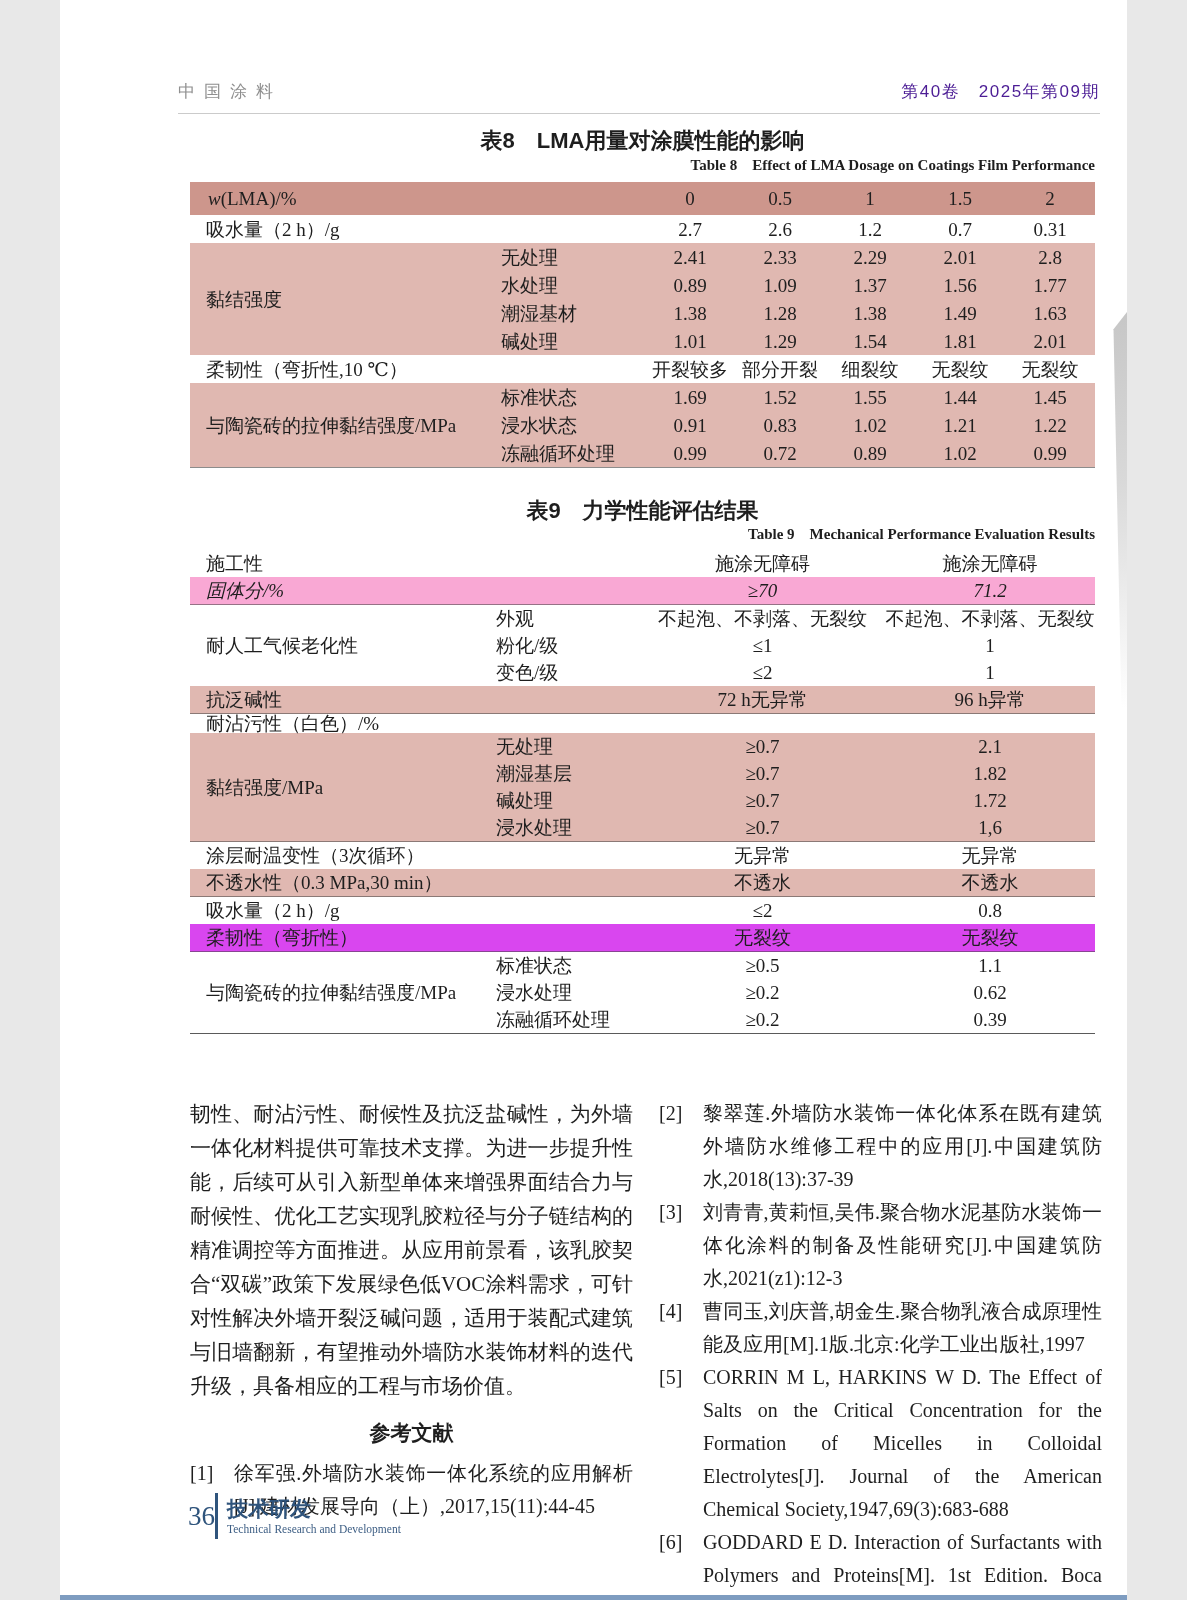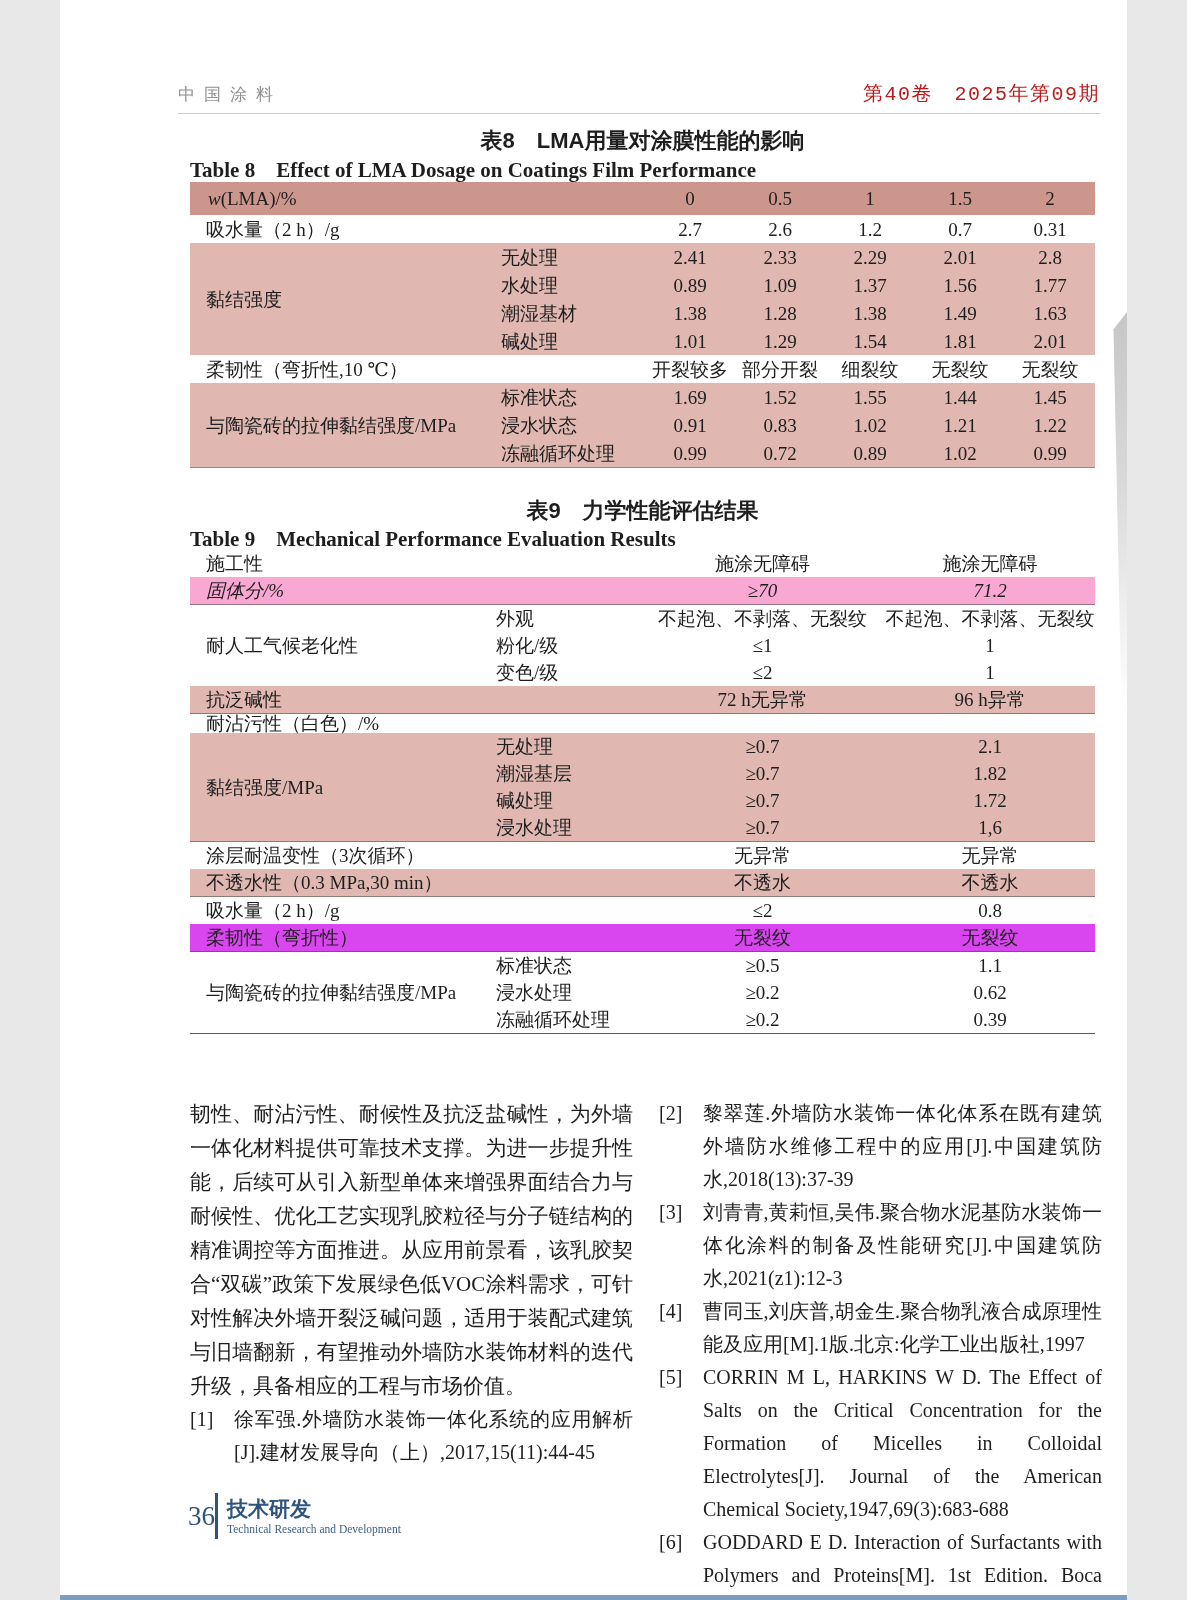--- a/index.html
+++ b/index.html
@@ -1,26 +1,26 @@
 <!DOCTYPE html>
 <html><head>
 <meta charset="utf-8">
 <style>
   html,body{margin:0;padding:0;background:#e8e8e8;}
   .page{position:relative;width:1067px;height:1600px;background:#ffffff;overflow:hidden;
         font-family:"Liberation Serif","DejaVu Serif",serif;color:#1e1e1e;margin:0 auto;}
   
   .hdr{position:absolute;top:80px;left:118px;width:922px;display:flex;justify-content:space-between;align-items:baseline;}
   .jname{font-family:"Liberation Sans","DejaVu Sans",sans-serif;font-size:17px;color:#8f8f8f;letter-spacing:9px;}
-  .issue{font-family:Liberation Mono, monospace;font-size:20px;color:#b91c1c;letter-spacing:1.5px;}
+  .issue{font-family:Liberation Sans, sans-serif;font-size:17px;color:#4c1d95;letter-spacing:1.5px;}
   .hline{position:absolute;top:113px;left:118px;width:922px;height:1px;background:#cbcbcb;}
   
   .ttl-zh{position:absolute;left:130px;width:905px;text-align:center;
           font-family:"Liberation Sans","DejaVu Sans",sans-serif;font-weight:bold;font-size:22px;}
-  .ttl-en{position:absolute;left:130px;width:905px;text-align:left;font-weight:bold;font-size:21px;}
+  .ttl-en{position:absolute;left:130px;width:905px;text-align:right;font-weight:bold;font-size:15px;}
   
   .tbl{position:absolute;left:130px;width:905px;font-size:19px;line-height:1;}
   .thead{display:flex;align-items:center;height:33px;}
   .grp{display:flex;}
   .grp .glabel{display:flex;align-items:center;box-sizing:border-box;padding-left:16px;}
   .grp .rows{flex:1;display:flex;flex-direction:column;}
   .trow{display:flex;align-items:center;}
   .sub{box-sizing:border-box;padding-left:6px;}
   
   .t8{border-bottom:1px solid #8c8c8c;}
@@ -325,20 +325,21 @@
               <div class="meas">0.39</div>
             </div>
           </div>
         </div>
       </div>
   </div>
 
   <div class="cols">
     <div class="col">
       <div class="para">韧性、耐沾污性、耐候性及抗泛盐碱性，为外墙一体化材料提供可靠技术支撑。为进一步提升性能，后续可从引入新型单体来增强界面结合力与耐候性、优化工艺实现乳胶粒径与分子链结构的精准调控等方面推进。从应用前景看，该乳胶契合“双碳”政策下发展绿色低VOC涂料需求，可针对性解决外墙开裂泛碱问题，适用于装配式建筑与旧墙翻新，有望推动外墙防水装饰材料的迭代升级，具备相应的工程与市场价值。</div>
+      <div class="refhead">参考文献</div>
       <div id="ref-left">
           <div class="ref">
             <div class="refnum">[1]</div>
             <div class="reftext">徐军强.外墙防水装饰一体化系统的应用解析[J].建材发展导向（上）,2017,15(11):44-45</div>
           </div>
         </div>
     </div>
     <div class="col">
       <div id="ref-right">
           <div class="ref">

